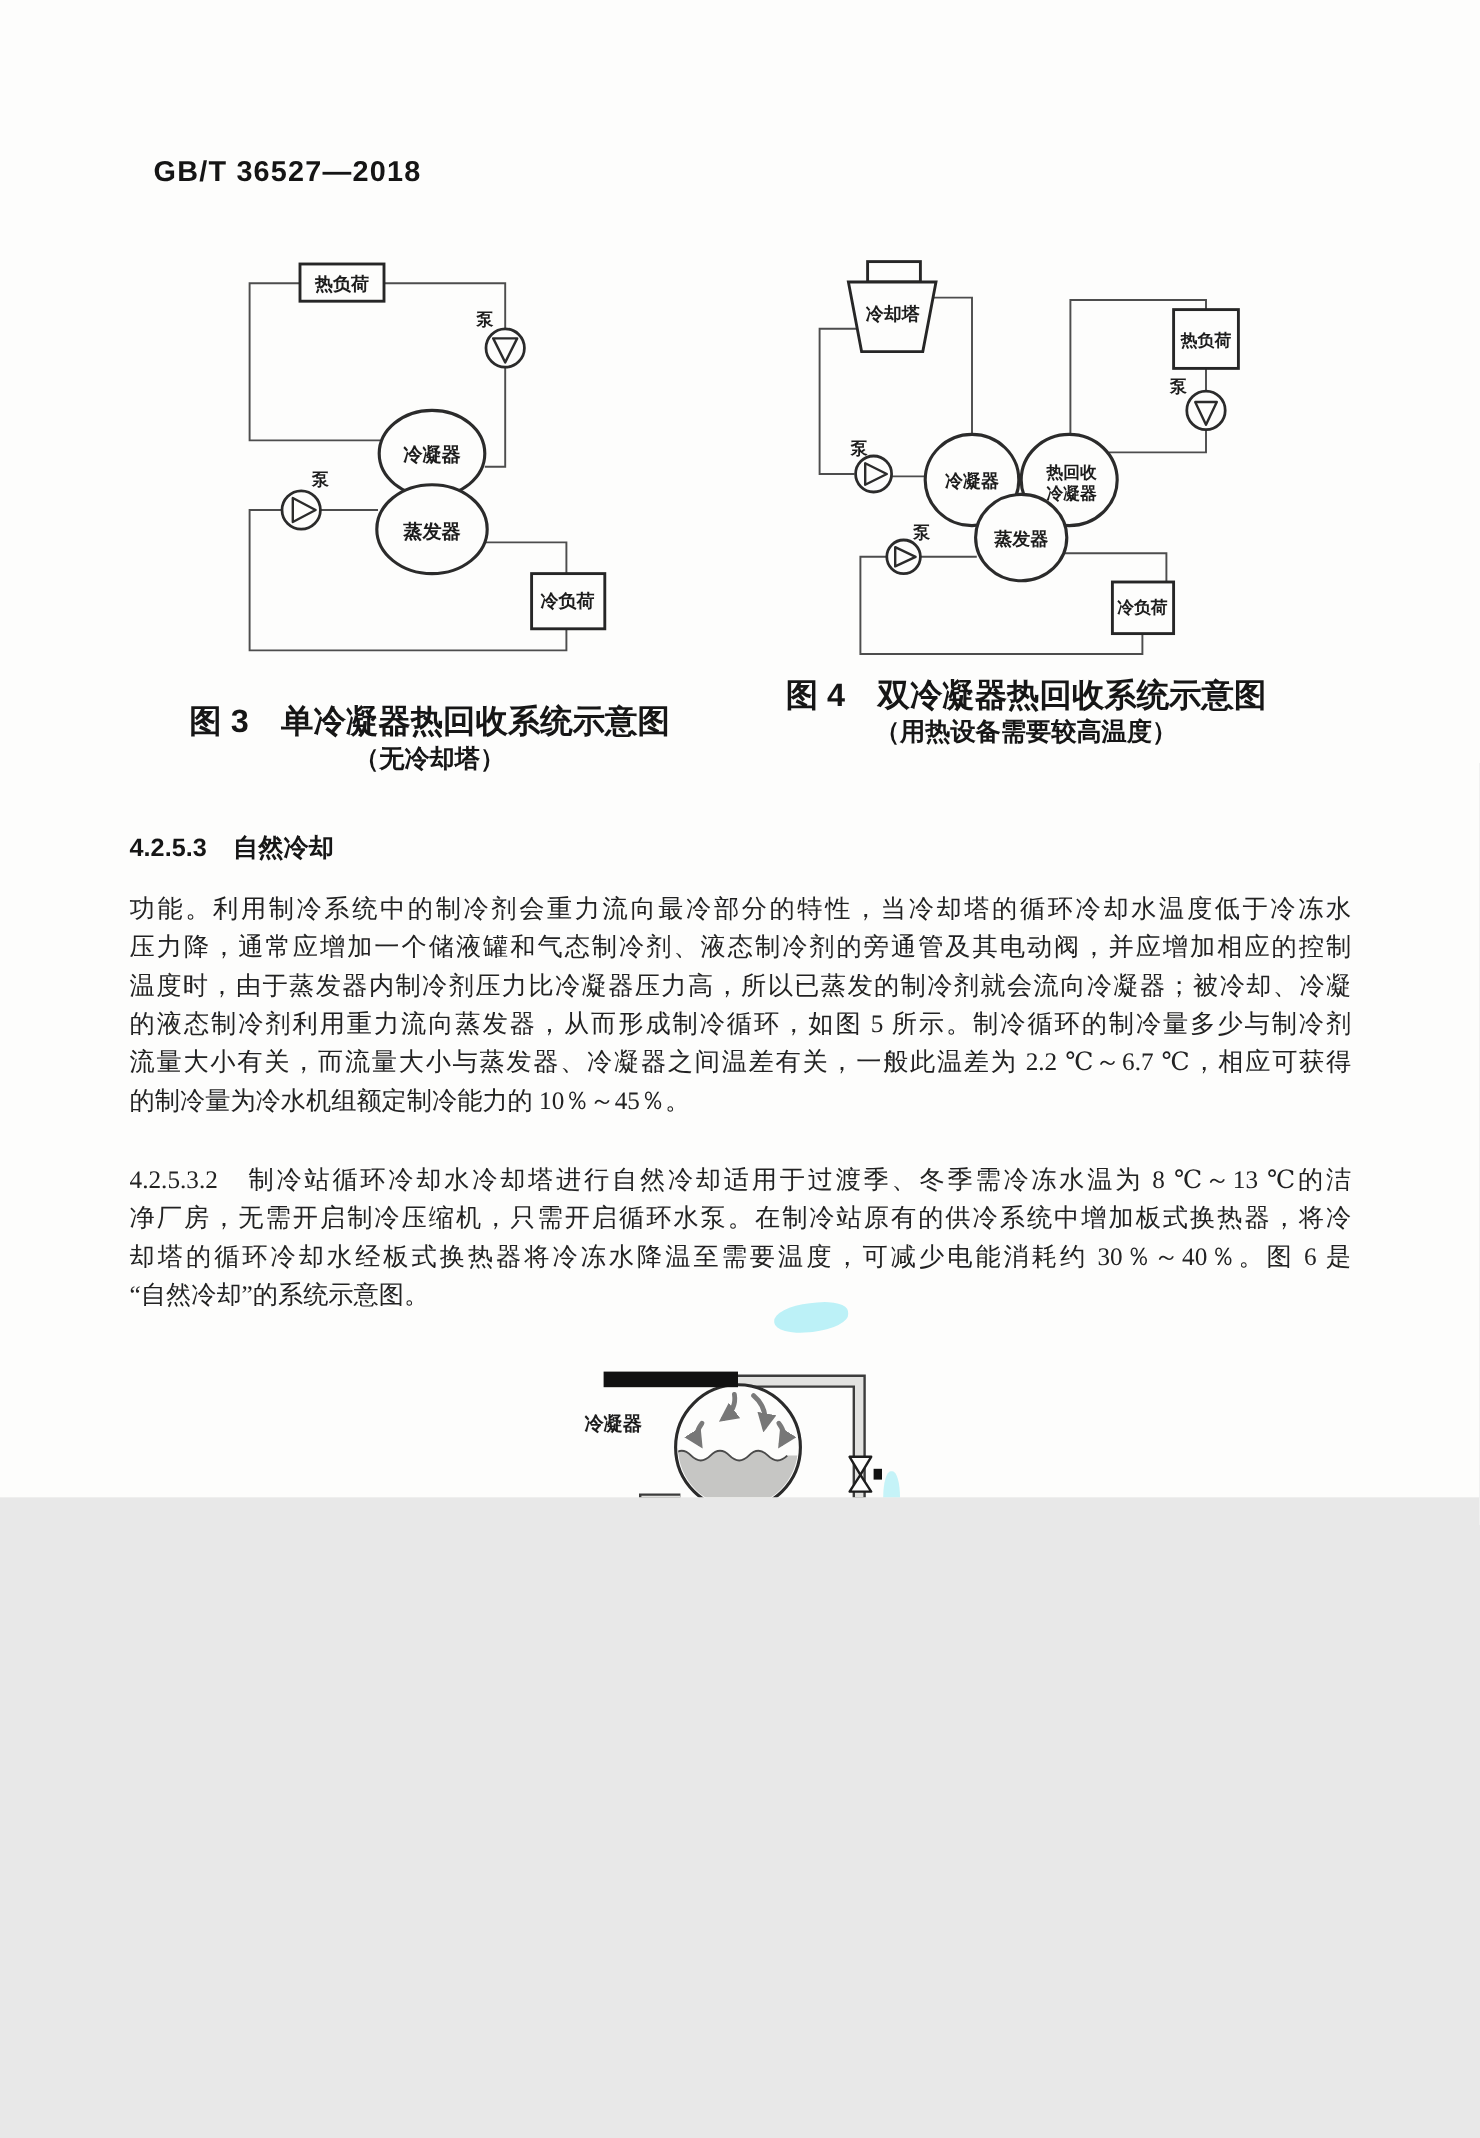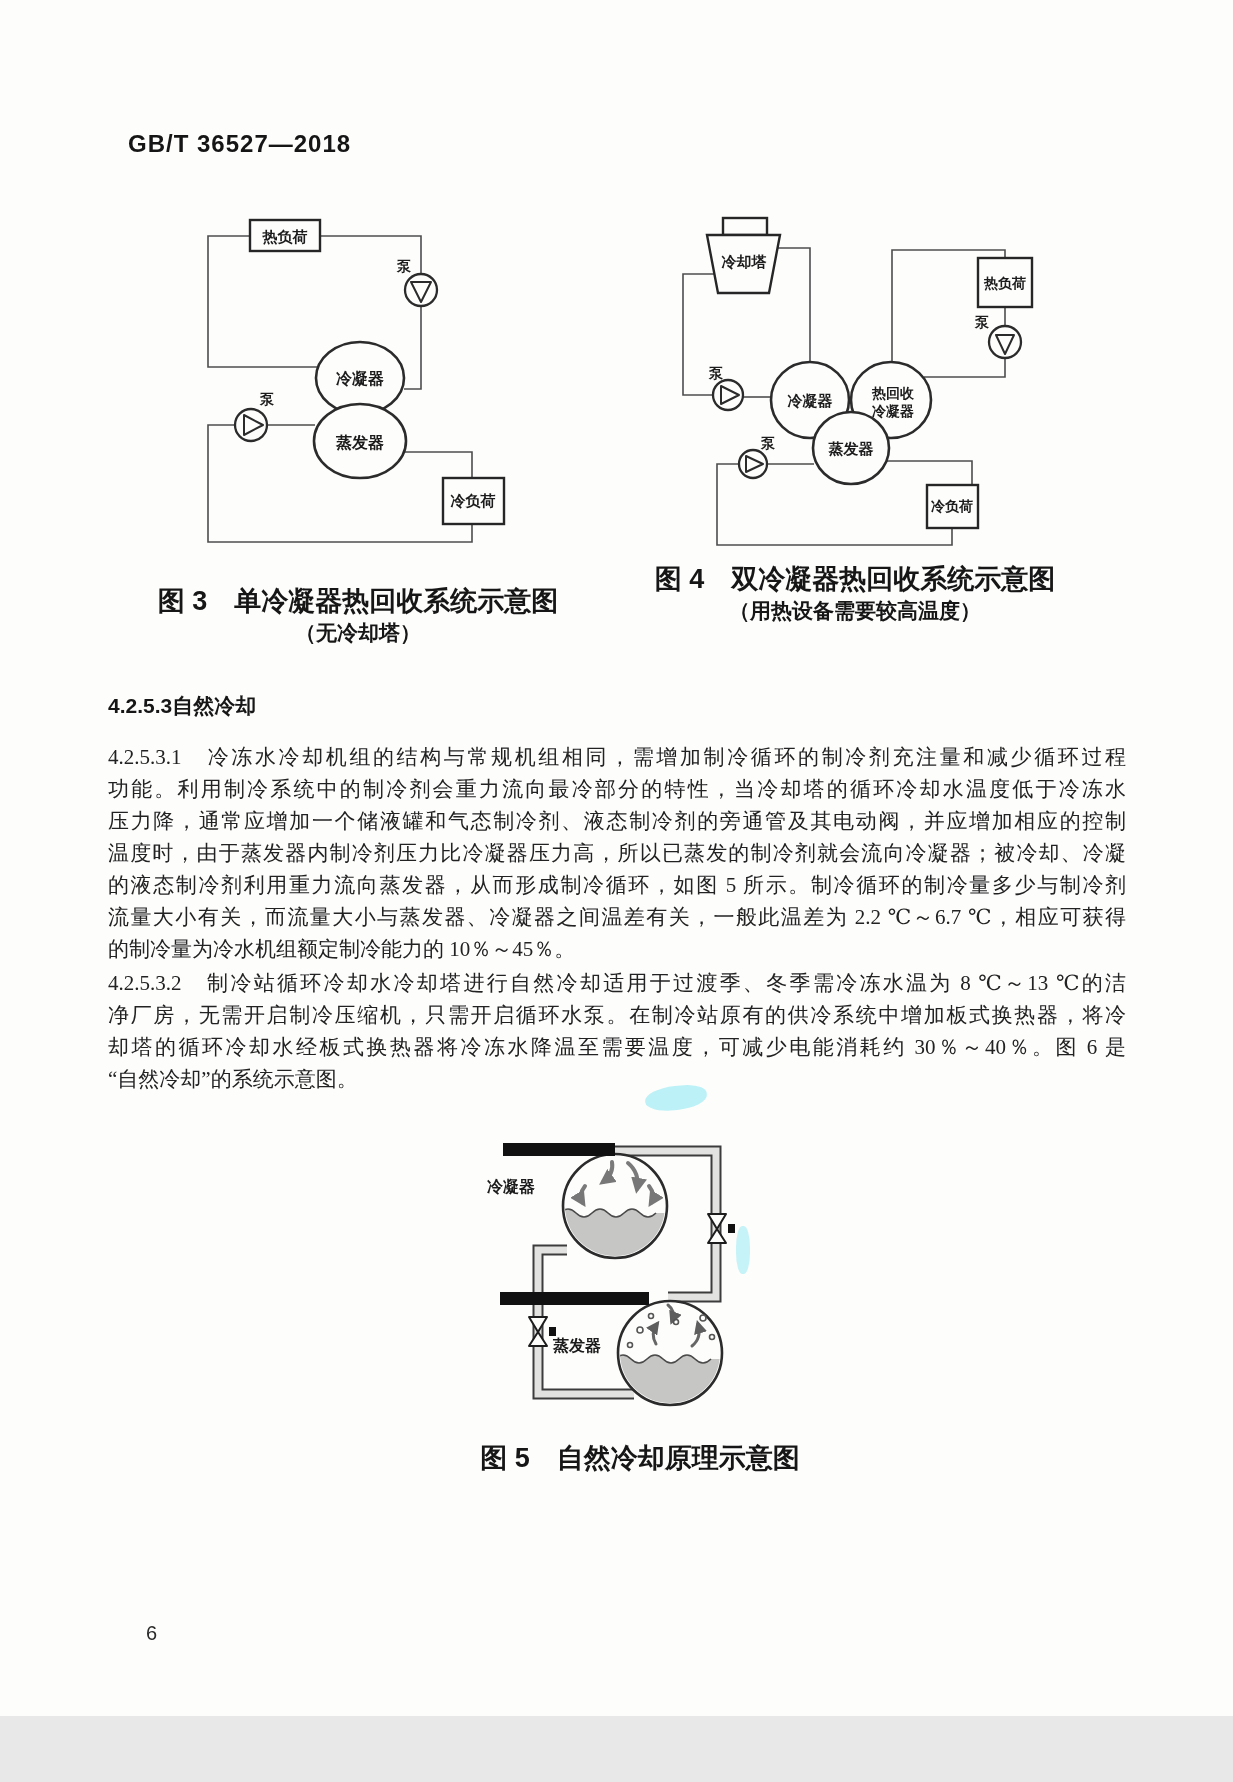--- a/index.html
+++ b/index.html
@@ -1,17 +1,17 @@
 <!DOCTYPE html>
 <html><head>
 <meta charset="utf-8">
 <style>
   html,body{margin:0;padding:0;background:#e8e8e8;}
   .page{
-    position:relative;width:1233px;height:1716px;background:#fdfdfc;
+    position:relative;width:1233px;height:1248px;background:#fdfdfc;
     font-family:"Liberation Serif","DejaVu Serif",serif;color:#1e1e1e;
     overflow:hidden;margin:0 auto;
   }
   .hdr{
     position:absolute;left:128px;top:130px;
     font-family:"Liberation Sans","DejaVu Sans",sans-serif;
     font-weight:bold;font-size:24px;letter-spacing:1px;color:#151515;
   }
   .figsvg{position:absolute;}
   .cap{
@@ -19,21 +19,21 @@
     font-family:"Liberation Sans","DejaVu Sans",sans-serif;
     font-weight:bold;color:#161616;
   }
   .cap .c1{font-size:27px;line-height:30px;}
   .cap .c2{font-size:21px;line-height:34px;}
   .sechead{
     position:absolute;left:108px;top:692px;
     font-family:"Liberation Sans","DejaVu Sans",sans-serif;
     font-weight:bold;font-size:21px;color:#161616;
   }
-  .sechead .num{}
+  .sechead .num{margin-right:22px;}
   .para{position:absolute;left:108px;width:1018px;}
   .bl{
     font-size:21px;height:32px;line-height:32px;color:#222;
     white-space:nowrap;
   }
   .bl.j{white-space:normal;text-align:justify;text-align-last:justify;}
   .pagenum{
     position:absolute;left:146px;top:1622px;font-size:20px;color:#2a2a2a;
     font-family:"Liberation Sans","DejaVu Sans",sans-serif;
   }
@@ -142,21 +142,20 @@
   <div class="cap" style="left:620px;top:564px;width:470px;">
     <div class="c1">图 4　双冷凝器热回收系统示意图</div>
     <div class="c2">（用热设备需要较高温度）</div>
   </div>
 
   <div class="sechead">
     <span class="num">4.2.5.3</span><span>自然冷却</span>
   </div>
 
   <div class="para" style="top:741px;">
-    <div class="bl j">4.2.5.3.1　冷冻水冷却机组的结构与常规机组相同，需增加制冷循环的制冷剂充注量和减少循环过程</div>
     <div class="bl j">功能。利用制冷系统中的制冷剂会重力流向最冷部分的特性，当冷却塔的循环冷却水温度低于冷冻水</div>
     <div class="bl j">压力降，通常应增加一个储液罐和气态制冷剂、液态制冷剂的旁通管及其电动阀，并应增加相应的控制</div>
     <div class="bl j">温度时，由于蒸发器内制冷剂压力比冷凝器压力高，所以已蒸发的制冷剂就会流向冷凝器；被冷却、冷凝</div>
     <div class="bl j">的液态制冷剂利用重力流向蒸发器，从而形成制冷循环，如图 5 所示。制冷循环的制冷量多少与制冷剂</div>
     <div class="bl j">流量大小有关，而流量大小与蒸发器、冷凝器之间温差有关，一般此温差为 2.2 ℃～6.7 ℃，相应可获得</div>
     <div class="bl">的制冷量为冷水机组额定制冷能力的 10％～45％。</div>
   </div>
 
   <div class="para" style="top:967px;">
     <div class="bl j">4.2.5.3.2　制冷站循环冷却水冷却塔进行自然冷却适用于过渡季、冬季需冷冻水温为 8 ℃～13 ℃的洁</div>

